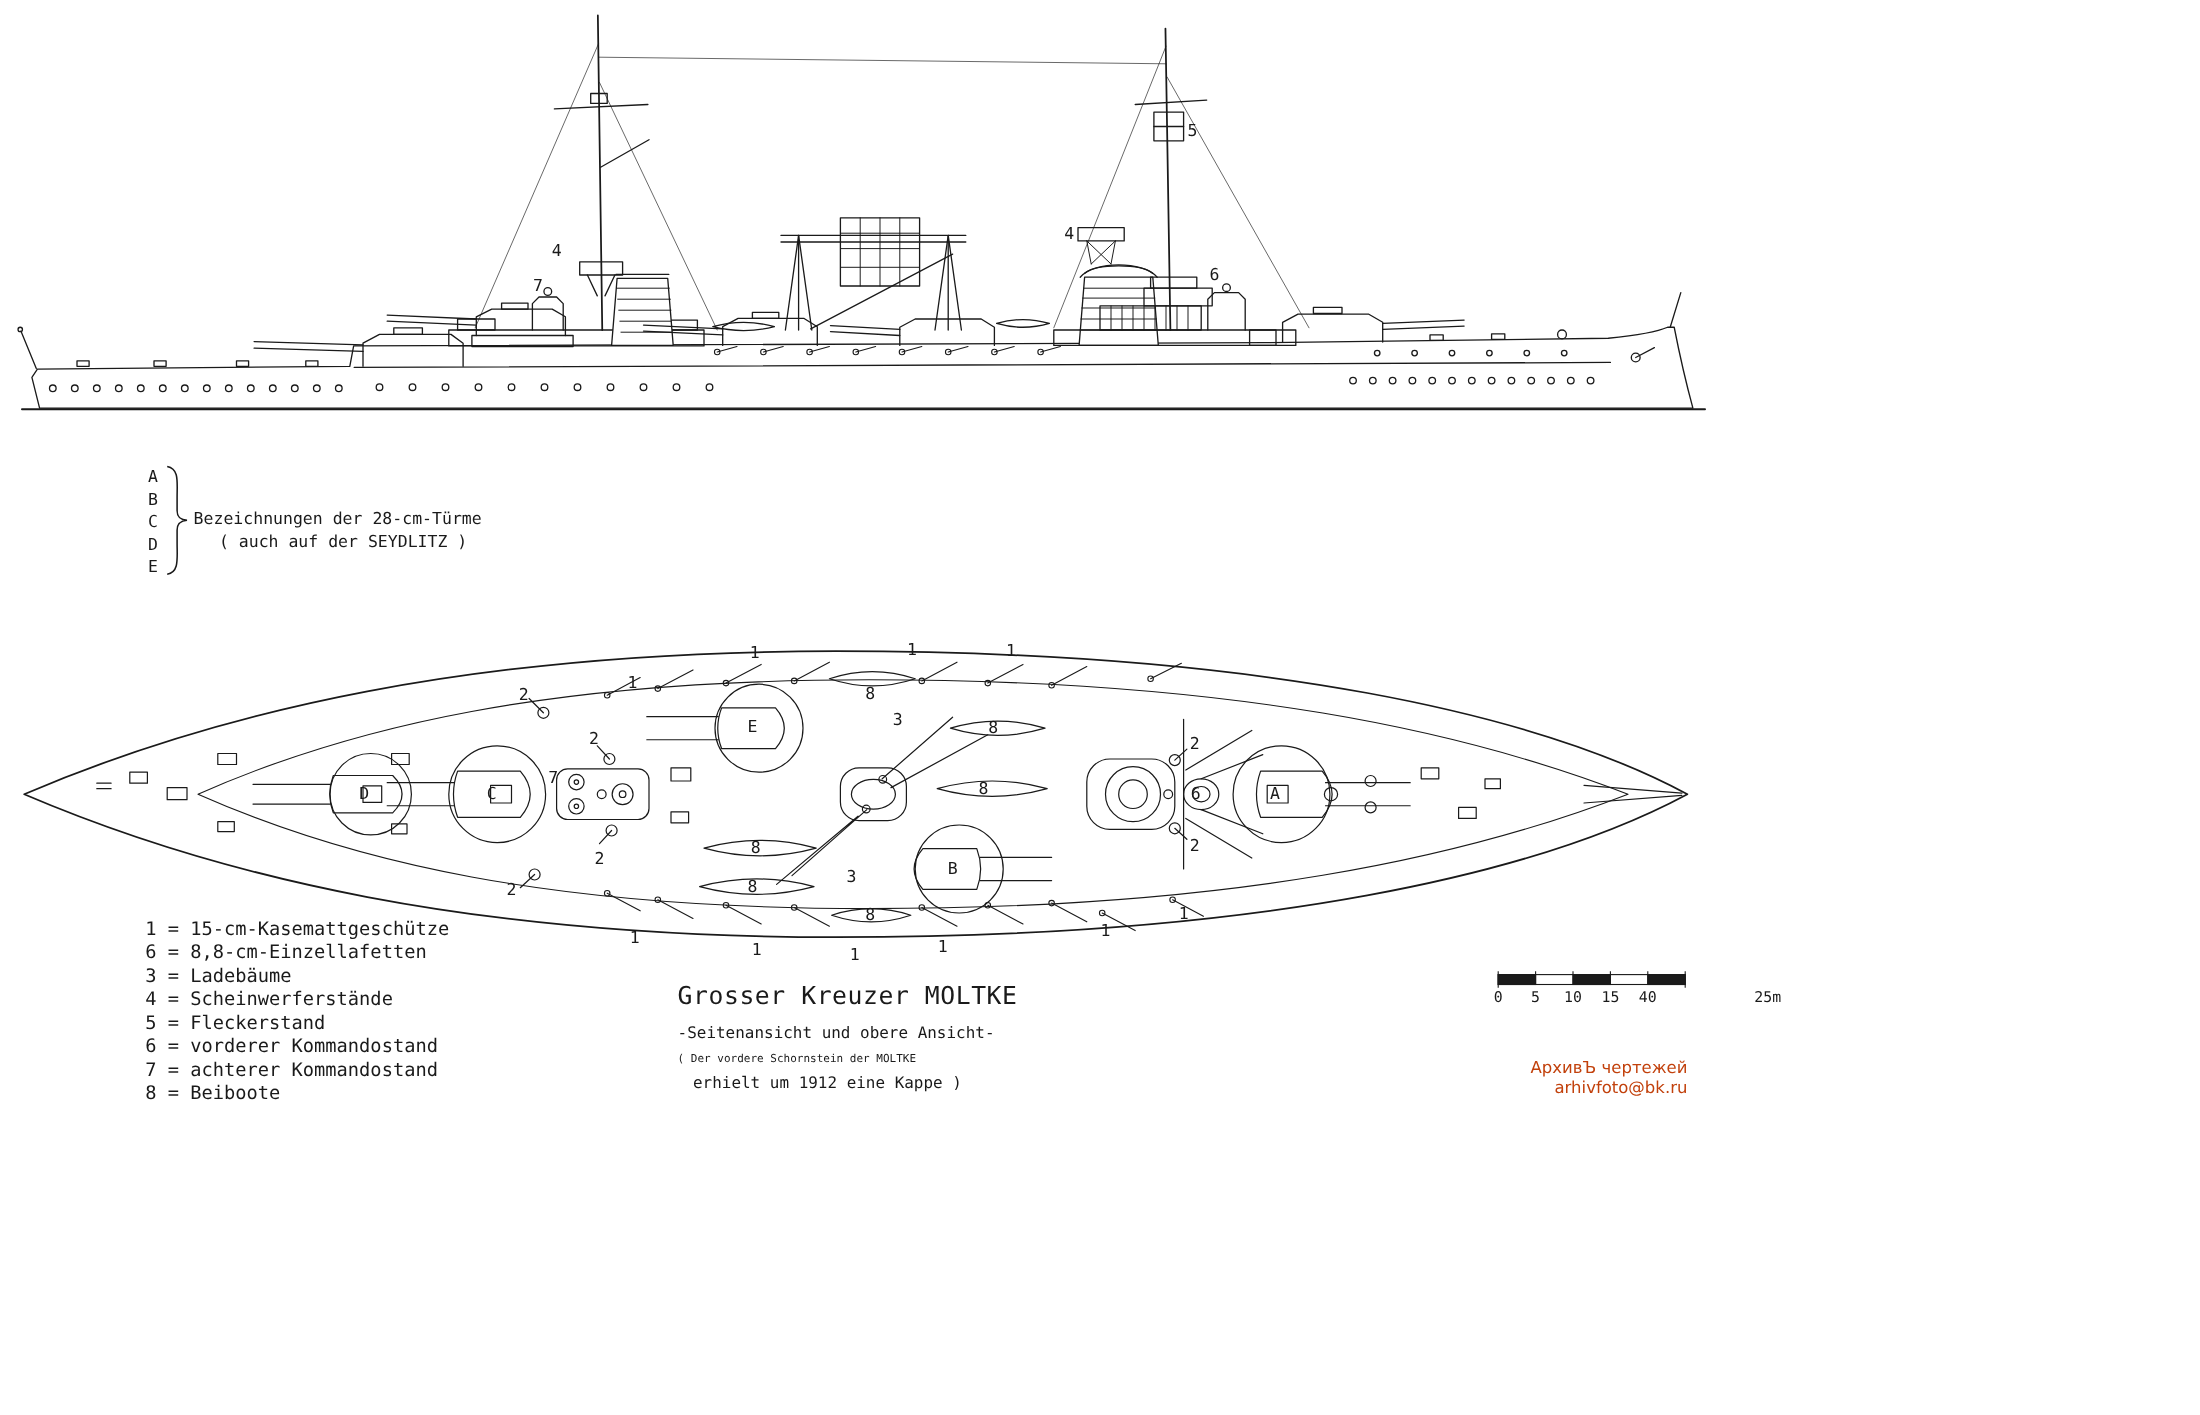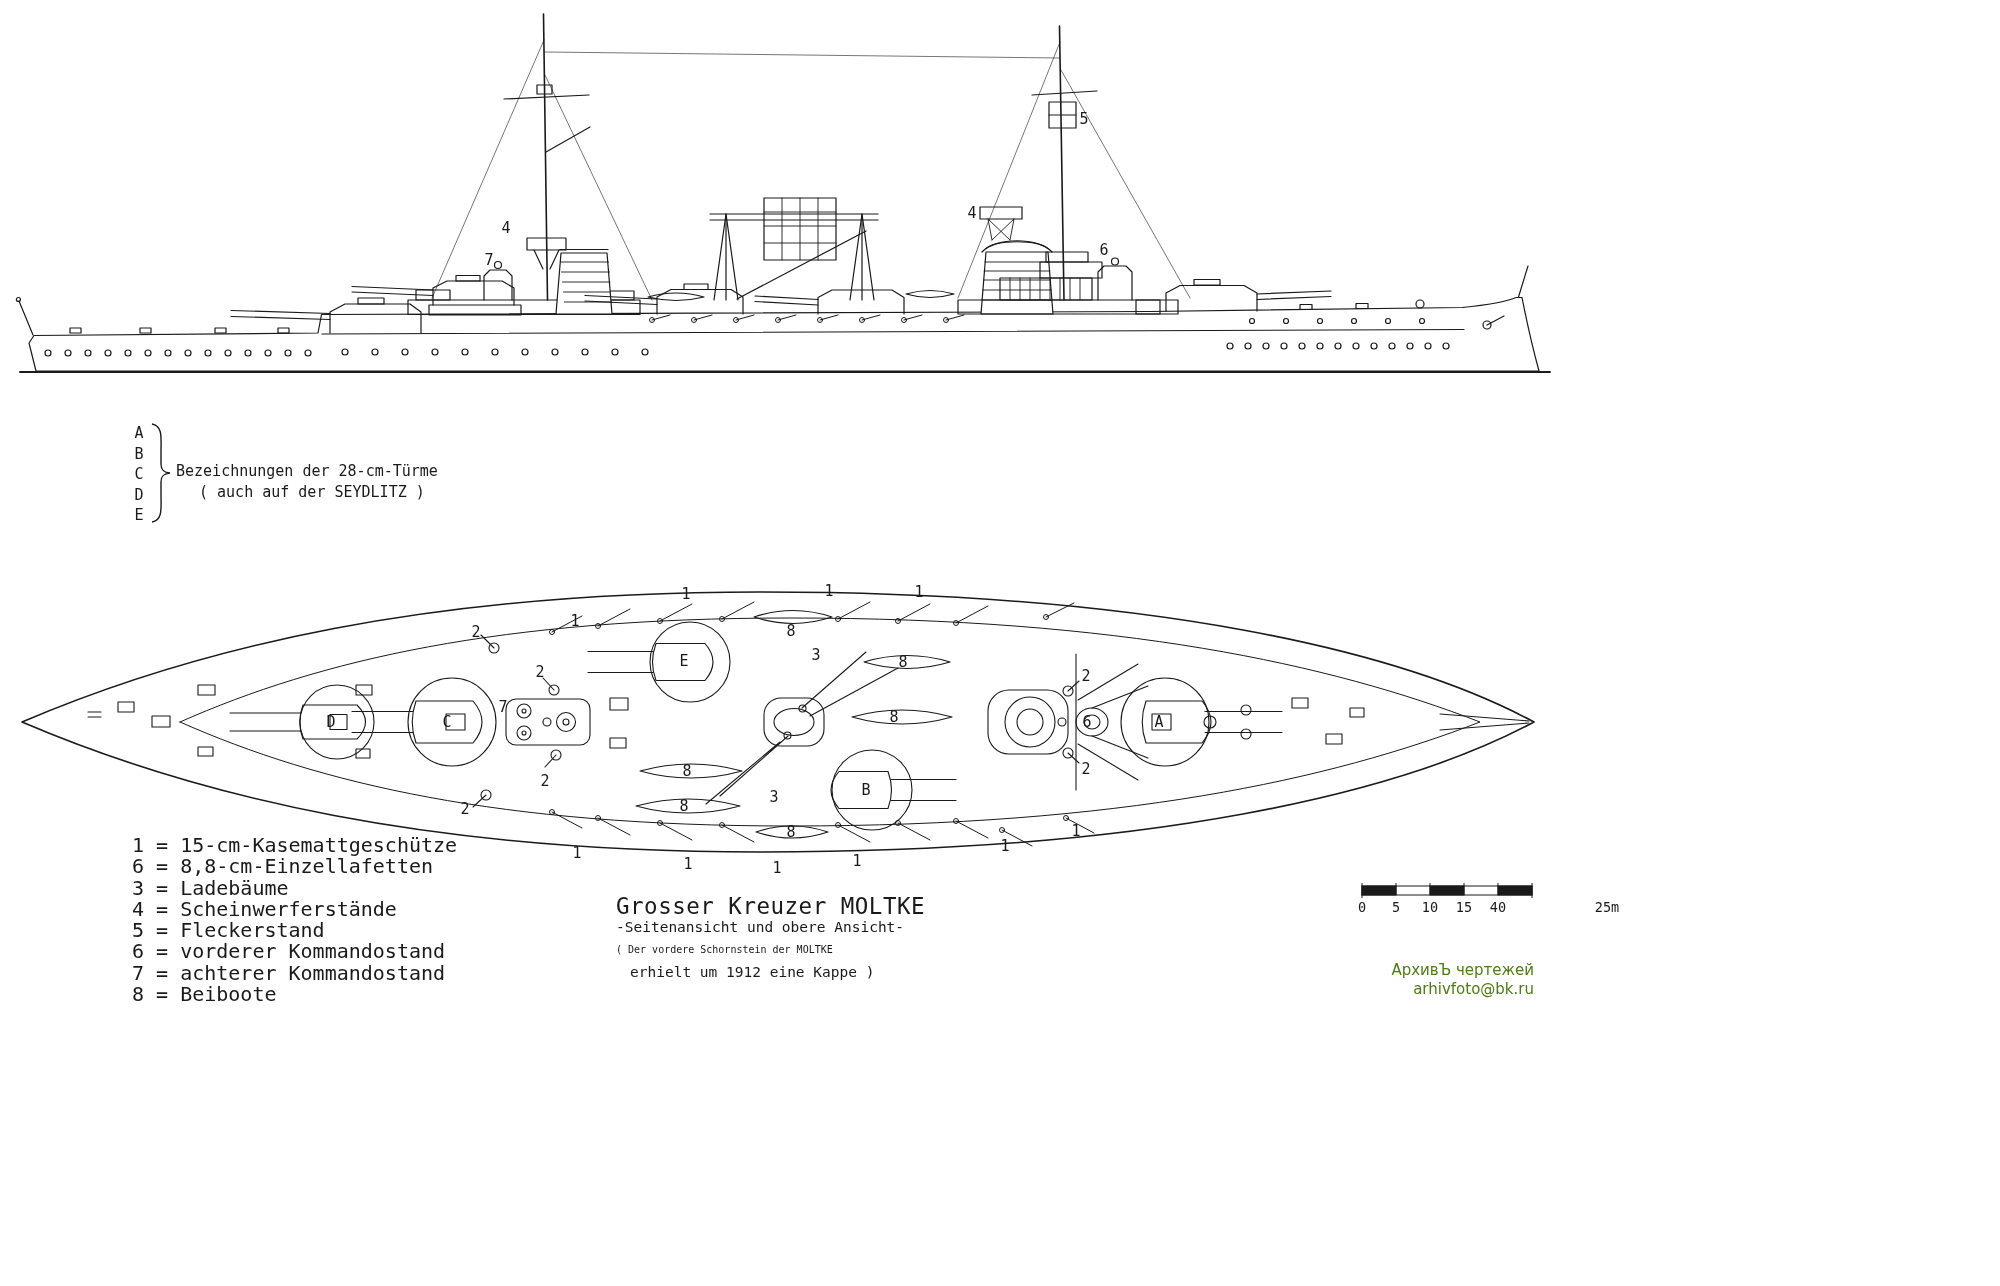--- a/index.html
+++ b/index.html
@@ -5,30 +5,30 @@
   *{margin:0;padding:0;box-sizing:border-box}
   html,body{background:#ddd}
   #canvas{position:relative;width:2000px;height:1286px;background:#fff;overflow:hidden;
           font-family:"DejaVu Sans Mono","Liberation Mono",monospace;color:#1a1a1a}
   #drawing{position:absolute;left:0;top:0}
   .callout{position:absolute;transform:translate(-50%,-50%);font-size:15px;line-height:1;white-space:nowrap}
   .letters{position:absolute;left:129px;top:423px;width:20px;text-align:center}
   .letters span{display:block;height:20.5px;font-size:15px;line-height:20.5px}
   .cap1{position:absolute;left:176px;top:462px;font-size:15px;white-space:nowrap}
   .cap2{position:absolute;left:199px;top:483px;font-size:15px;white-space:nowrap}
-  .legend{position:absolute;left:132px;top:835px;font-size:20px;line-height:21.3px;white-space:nowrap}
+  .legend{position:absolute;left:132px;top:835px;font-size:17px;line-height:21.3px;white-space:nowrap}
   .titleblock{position:absolute;left:616px;top:893px;white-space:nowrap}
   .titleblock .t1{font-size:22.5px;letter-spacing:.5px}
-  .titleblock .t2{font-size:14.5px;}
+  .titleblock .t2{font-size:14.5px;margin-top:13px}
   .titleblock .t3{font-size:10px;margin-top:9px}
   .titleblock .t4{font-size:14.5px;margin-top:9px;margin-left:14px}
   .scalelabels span{position:absolute;top:899px;transform:translateX(-50%);font-size:13.5px}
   .watermark{position:absolute;left:1330px;top:961px;width:204px;text-align:right;
              font-family:"DejaVu Sans","Liberation Sans",sans-serif;
-             font-size:15px;line-height:19px;color:#4d7c0f}
+             font-size:15px;line-height:19px;color:#c2410c}
 </style>
 </head>
 <body>
 
 <div id="canvas">
 
   <svg id="drawing" width="2000" height="1286" viewBox="0 0 2000 1286" xmlns="http://www.w3.org/2000/svg">
 
     <g stroke="#1a1a1a" fill="none" stroke-width="1.2" stroke-linecap="round" stroke-linejoin="round">
 

